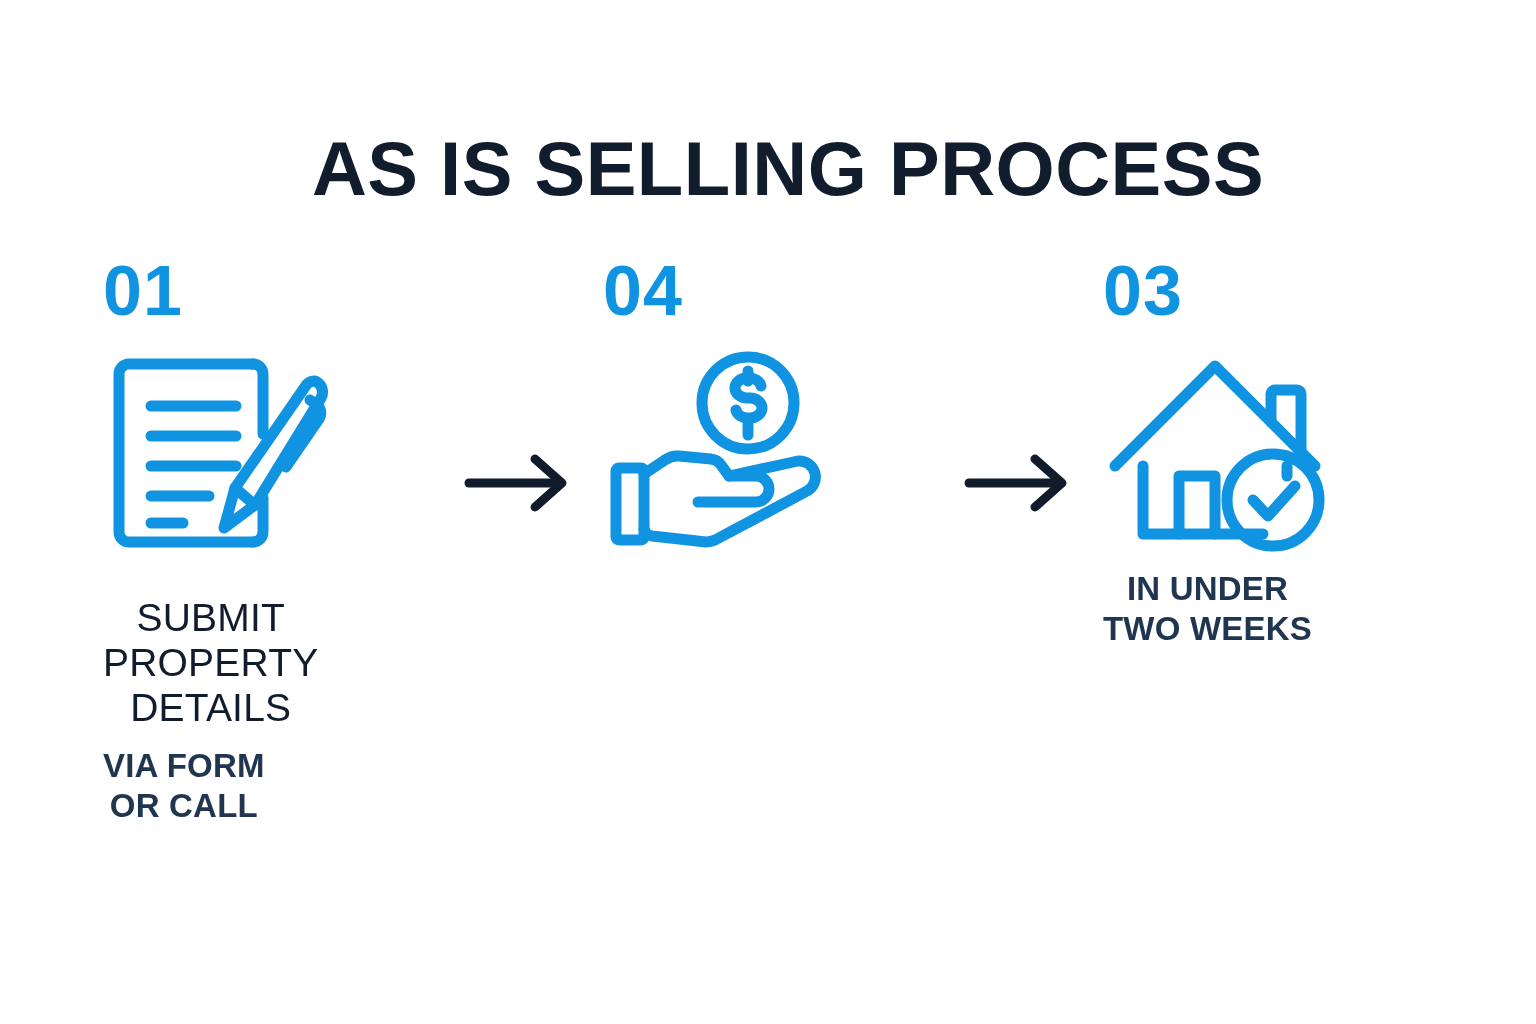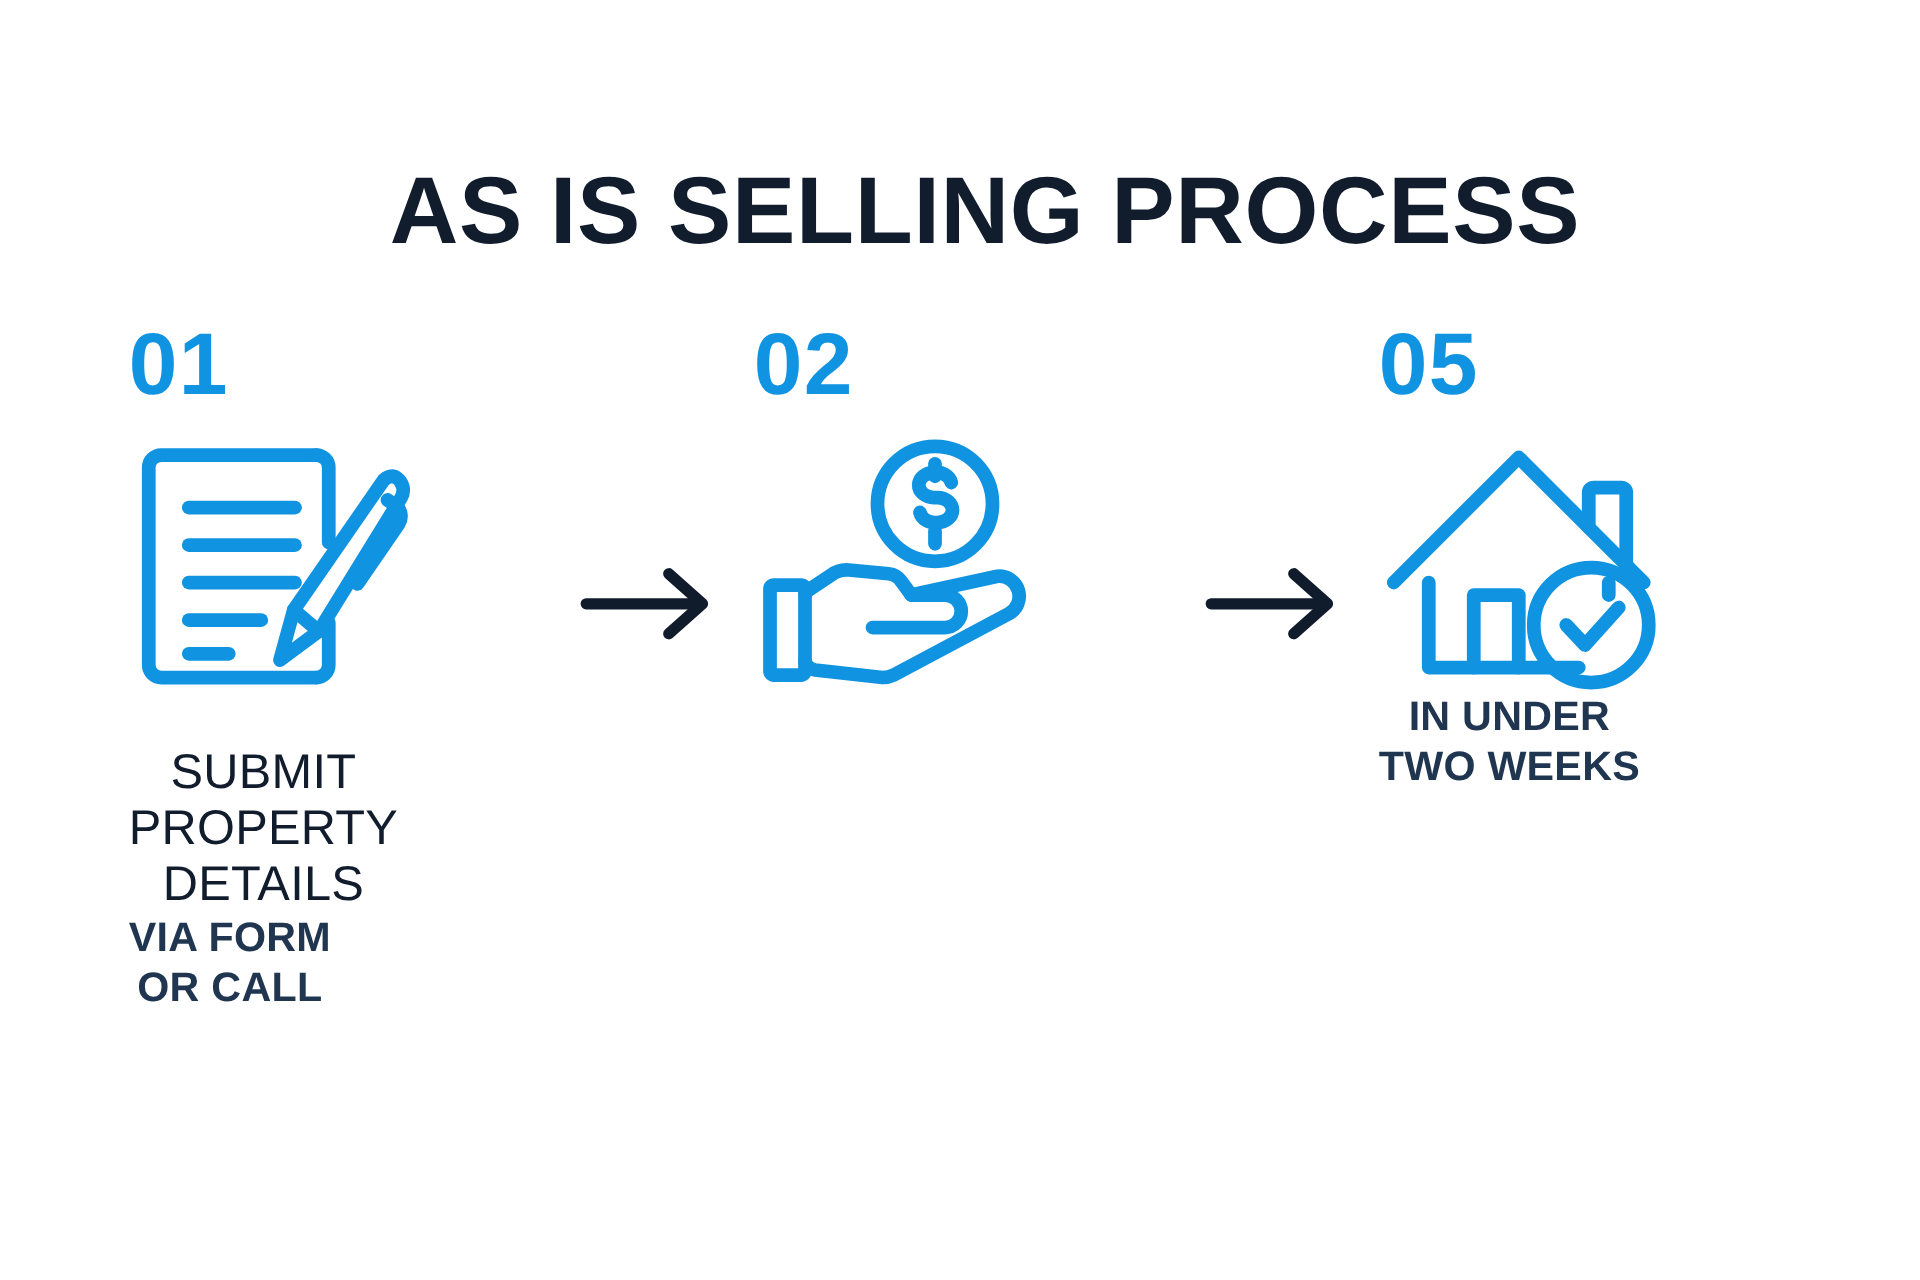--- a/index.html
+++ b/index.html
@@ -82,21 +82,21 @@
     margin-top: 42px;
     font-size: 39px;
     line-height: 45px;
     font-weight: 400;
     color: #111c2d;
     letter-spacing: 0.2px;
     white-space: pre-line;
   }
 
   .step-subtitle {
-    margin-top: 0;
+    margin-top: 16px;
     font-size: 33px;
     line-height: 40px;
     font-weight: 600;
     color: #1f3550;
     letter-spacing: 0.2px;
     white-space: pre-line;
   }
 
   
   .connector {
@@ -161,21 +161,21 @@
       <svg width="110" height="60" viewBox="0 0 110 60">
         <g fill="none" stroke="#101c2c" stroke-width="9" stroke-linecap="round" stroke-linejoin="round">
           <line x1="6" y1="30" x2="96" y2="30"></line>
           <polyline points="72,6 99,30 72,54"></polyline>
         </g>
       </svg>
     </div>
 
     <div class="step">
 
-      <div class="step-number">02</div>
+      <div class="step-number">04</div>
 
       <div class="step-icon">
 
         <svg width="240" height="210" viewBox="0 0 240 210">
           <g fill="none" stroke="#1093e0" stroke-width="11" stroke-linecap="round" stroke-linejoin="round">
 
             <circle cx="145" cy="55" r="46"></circle>
 
             <path d="M158 38 a12 10 0 0 0 -13 -8 h-1
                      a12 10 0 0 0 0 20 h3
@@ -206,21 +206,21 @@
       <svg width="110" height="60" viewBox="0 0 110 60">
         <g fill="none" stroke="#101c2c" stroke-width="9" stroke-linecap="round" stroke-linejoin="round">
           <line x1="6" y1="30" x2="96" y2="30"></line>
           <polyline points="72,6 99,30 72,54"></polyline>
         </g>
       </svg>
     </div>
 
     <div class="step">
 
-      <div class="step-number">05</div>
+      <div class="step-number">03</div>
 
       <div class="step-icon">
 
         <svg width="240" height="210" viewBox="0 0 240 210">
           <g fill="none" stroke="#1093e0" stroke-width="11" stroke-linecap="round" stroke-linejoin="round">
 
             <polyline points="12,118 112,18 212,118"></polyline>
 
             <path d="M168 74 V46 a4 4 0 0 1 4 -4 h22 a4 4 0 0 1 4 4 V104"></path>
 

